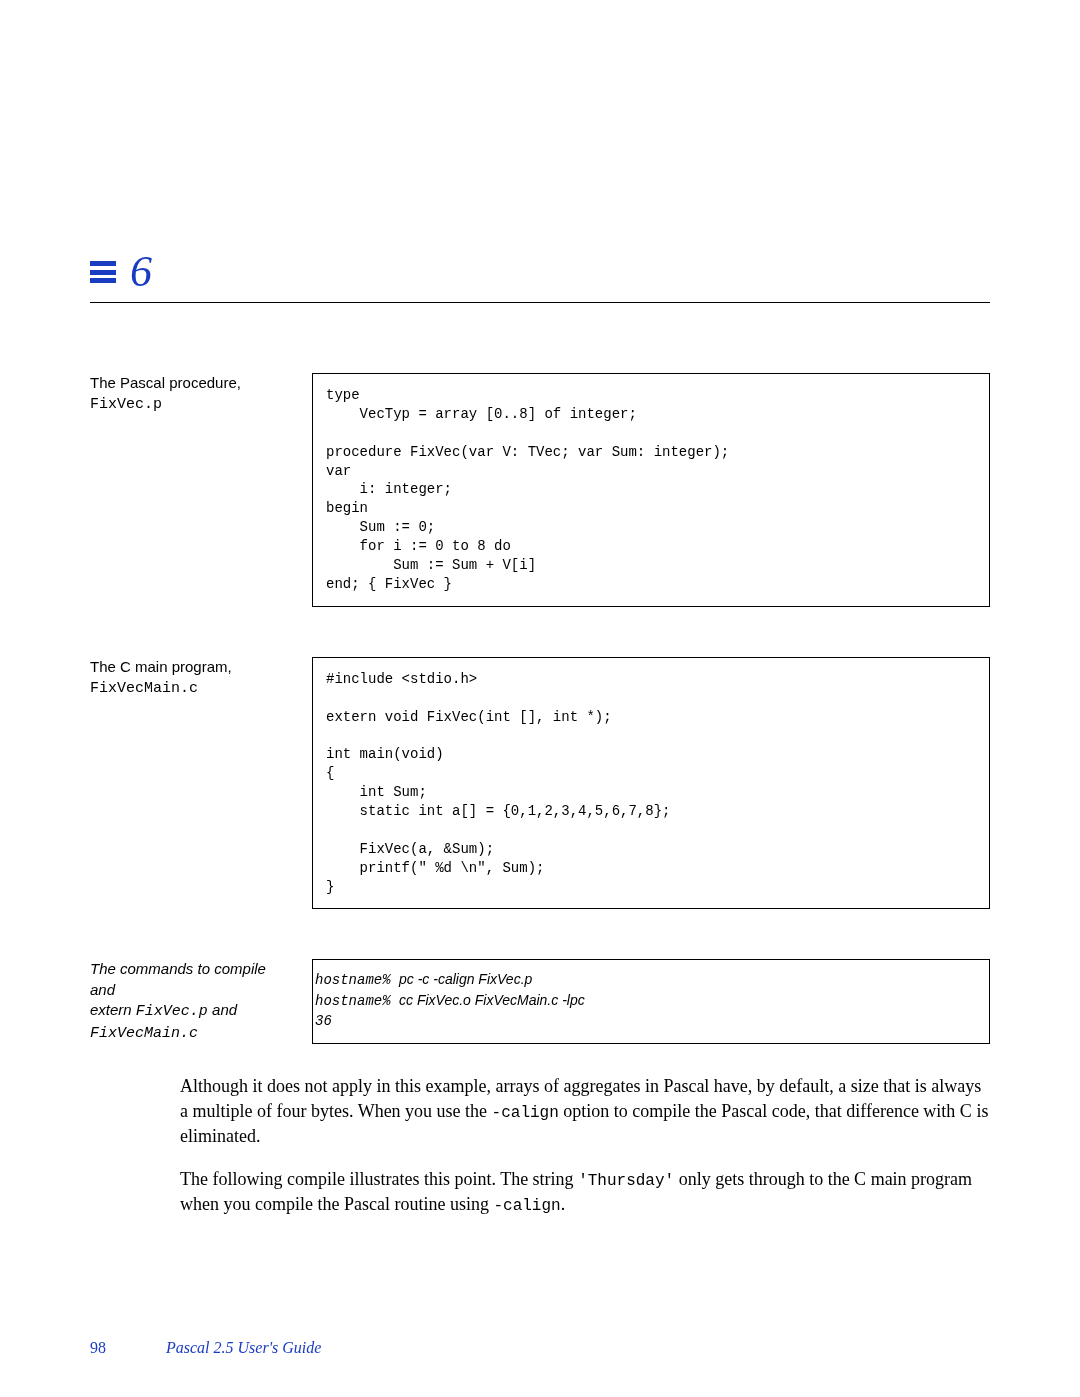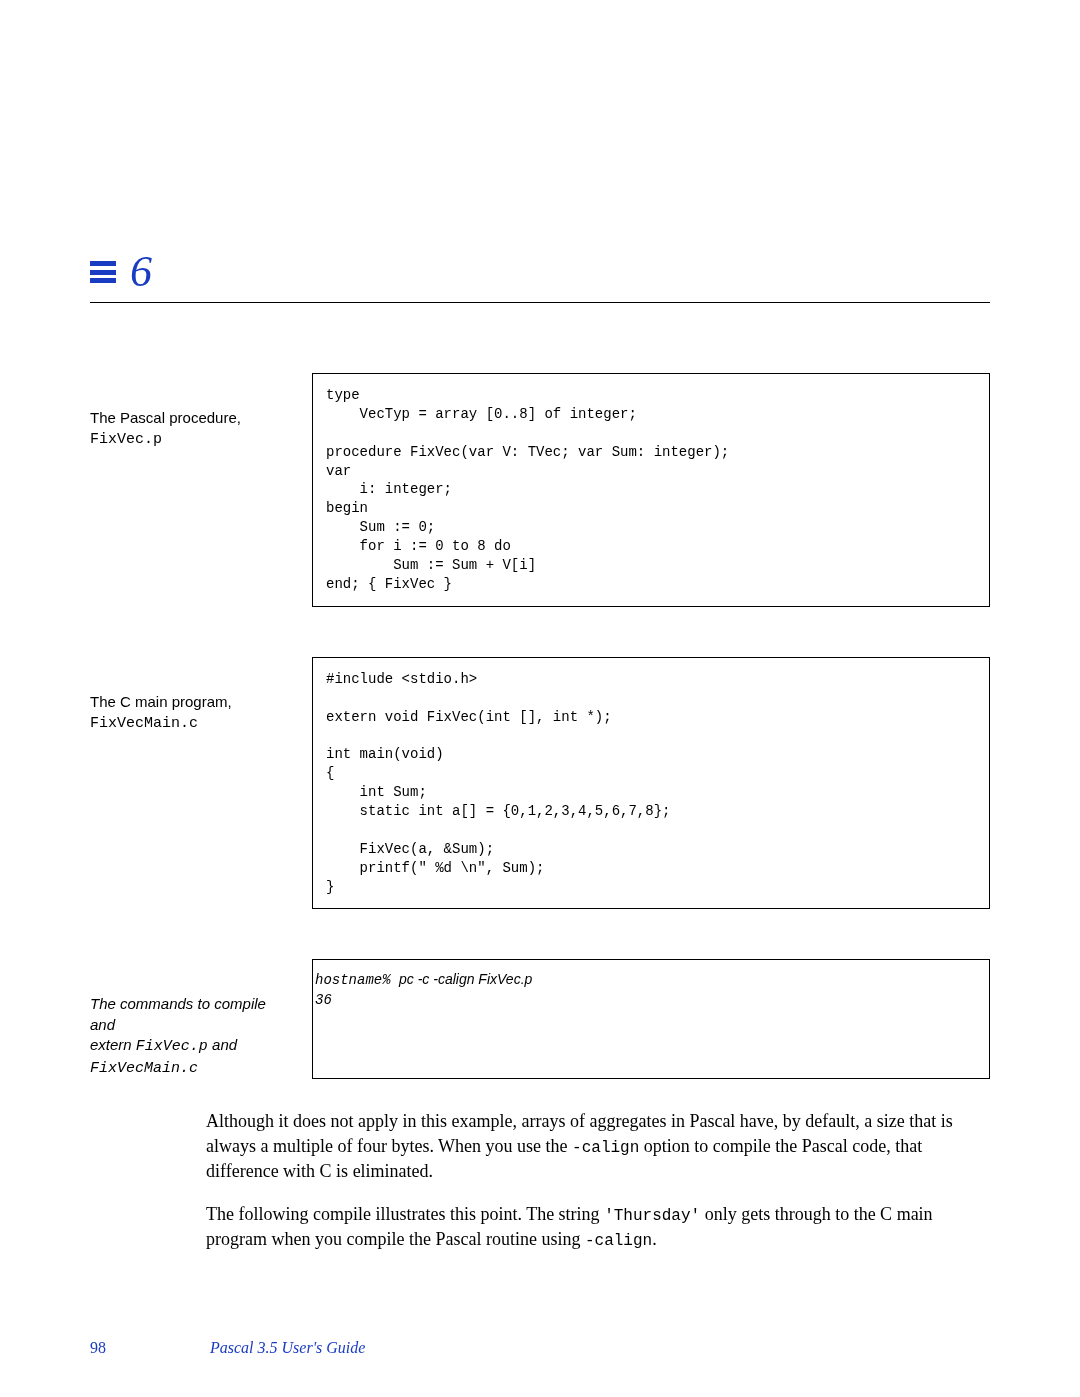--- a/index.html
+++ b/index.html
@@ -50,21 +50,20 @@
     display: flex;
     gap: 22px;
     margin-bottom: 50px;
   }
   .caption {
     width: 200px;
     flex-shrink: 0;
     font-family: Helvetica, Arial, sans-serif;
     font-size: 15px;
     line-height: 1.35;
-    margin-top: 35px;
   }
   .caption .code {
     font-family: "Courier New", Courier, monospace;
     font-size: 15px;
   }
   .codebox {
     flex: 1;
     border: 1px solid #000;
     padding: 12px 13px;
     font-family: "Courier New", Courier, monospace;
@@ -78,38 +77,38 @@
     padding: 10px 2px;
     font-family: "Courier New", Courier, monospace;
     font-size: 14px;
     line-height: 1.4;
   }
   .cmdbox .typed {
     font-family: Helvetica, Arial, sans-serif;
     font-size: 14px;
   }
   .bodytext {
-    margin-left: 116px;
+    margin-left: 90px;
     font-family: "Times New Roman", serif;
     font-size: 18px;
     line-height: 1.35;
     margin-bottom: 18px;
   }
   .bodytext .mono {
     font-family: "Courier New", Courier, monospace;
     font-size: 16px;
   }
   .footer {
     position: absolute;
     bottom: 40px;
     left: 90px;
     right: 90px;
     display: flex;
     align-items: baseline;
-    gap: 104px;
+    gap: 60px;
   }
   .page-num {
     font-family: "Times New Roman", serif;
     font-size: 16px;
     color: #1a3cc2;
   }
   .book-title {
     font-family: "Times New Roman", serif;
     font-style: italic;
     font-size: 16px;
@@ -169,30 +168,31 @@
   </div>
 
   <div class="row" style="margin-bottom:30px;font-style:italic;">
     <div class="caption">
       <span>The commands to compile and</span><br>
       <span>extern </span><span class="code">FixVec.p</span><span> and</span><br>
       <span class="code">FixVecMain.c</span>
     </div>
     <div class="cmdbox">
       <div><span>hostname% </span><span class="typed">pc -c -calign FixVec.p</span></div>
+      <div><span>hostname% </span><span class="typed">cc FixVec.o FixVecMain.c -lpc</span></div>
       <div> 36</div>
     </div>
   </div>
 
   <div class="bodytext">
     <span>Although it does not apply in this example, arrays of aggregates in Pascal have, by default, a size that is always a multiple of four bytes.  When you use the </span><span class="mono">-calign</span><span> option to compile the Pascal code, that difference with C is eliminated.</span>
   </div>
 
   <div class="bodytext">
     <span>The following compile illustrates this point.  The string </span><span class="mono">'Thursday'</span><span> only gets through to the C main program when you compile the Pascal routine using </span><span class="mono">-calign</span><span>.</span>
   </div>
 
 </div>
 
 <div class="footer">
   <span class="page-num">98</span>
-  <span class="book-title">Pascal 3.5 User's Guide</span>
+  <span class="book-title">Pascal 2.5 User's Guide</span>
 </div>
 
 </body></html>

